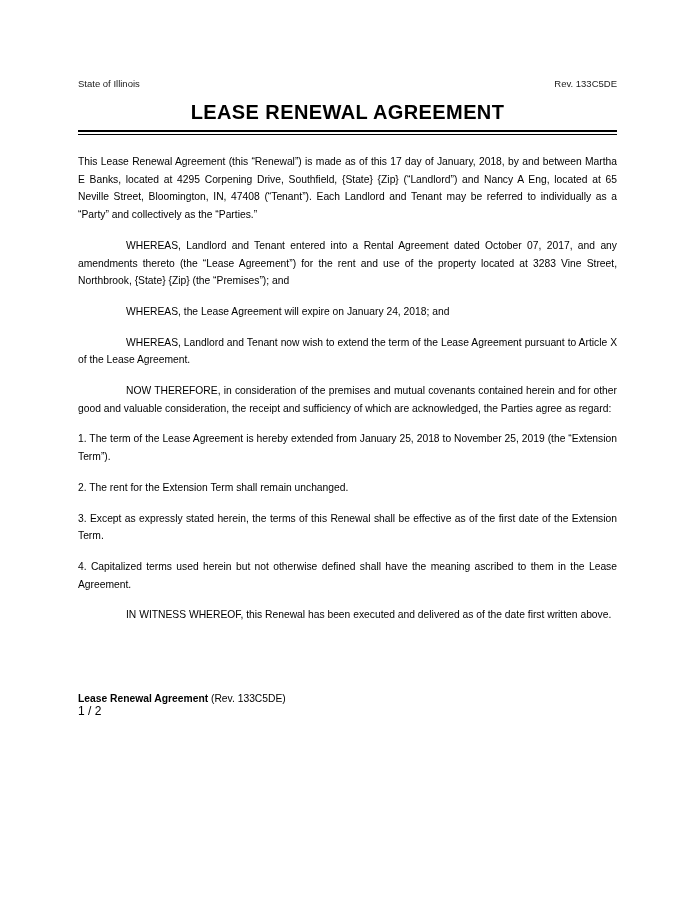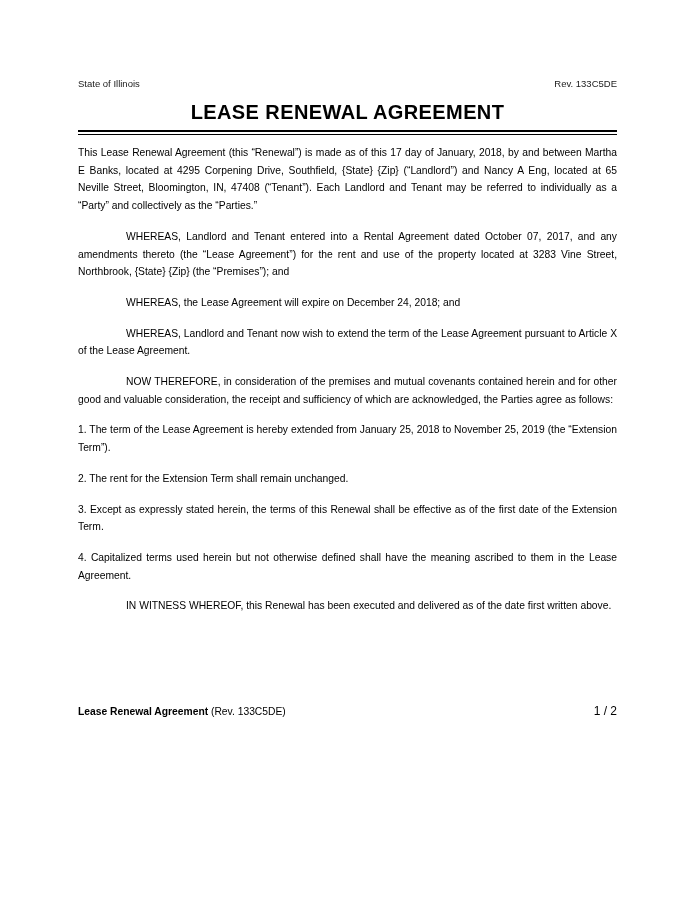--- a/index.html
+++ b/index.html
@@ -41,40 +41,41 @@
   }
   .rule-thick {
     border-top: 2px solid #000;
     margin: 0;
   }
   .rule-thin {
     border-top: 1px solid #000;
     margin-top: 2px;
   }
   .body-text {
-    margin-top: 9px;
+    margin-top: 18px;
     font-size: 10.3px;
     line-height: 1.72;
     text-align: justify;
   }
   .body-text p {
     margin: 0 0 13px 0;
   }
   .indent {
     text-indent: 48px;
   }
   .footer {
     position: absolute;
     left: 78px;
     right: 78px;
     bottom: 42px;
     display: flex;
     justify-content: space-between;
     align-items: baseline;
     font-size: 10.3px;
+    flex-direction: column;
   }
   .footer-left strong {
     font-weight: bold;
   }
   .footer-right {
     font-size: 12px;
   }
 </style>
 </head>
 <body>
@@ -87,23 +88,23 @@
   </div>
 
   <div class="doc-title">LEASE RENEWAL AGREEMENT</div>
 
   <div class="rule-thick"></div>
   <div class="rule-thin"></div>
 
   <div class="body-text">
     <p>This Lease Renewal Agreement (this “Renewal”) is made as of this 17 day of January, 2018, by and between Martha E Banks, located at 4295 Corpening Drive, Southfield, {State} {Zip} (“Landlord”) and Nancy A Eng, located at 65 Neville Street, Bloomington, IN, 47408 (“Tenant”). Each Landlord and Tenant may be referred to individually as a “Party” and collectively as the “Parties.”</p>
     <p class="indent">WHEREAS, Landlord and Tenant entered into a Rental Agreement dated October 07, 2017, and any amendments thereto (the “Lease Agreement”) for the rent and use of the property located at 3283 Vine Street, Northbrook, {State} {Zip} (the “Premises”); and</p>
-    <p class="indent">WHEREAS, the Lease Agreement will expire on December 24, 2018; and</p>
+    <p class="indent">WHEREAS, the Lease Agreement will expire on January 24, 2018; and</p>
     <p class="indent">WHEREAS, Landlord and Tenant now wish to extend the term of the Lease Agreement pursuant to Article X of the Lease Agreement.</p>
-    <p class="indent">NOW THEREFORE, in consideration of the premises and mutual covenants contained herein and for other good and valuable consideration, the receipt and sufficiency of which are acknowledged, the Parties agree as follows:</p>
+    <p class="indent">NOW THEREFORE, in consideration of the premises and mutual covenants contained herein and for other good and valuable consideration, the receipt and sufficiency of which are acknowledged, the Parties agree as regard:</p>
     <p>1. The term of the Lease Agreement is hereby extended from January 25, 2018 to November 25, 2019 (the “Extension Term”).</p>
     <p>2. The rent for the Extension Term shall remain unchanged.</p>
     <p>3. Except as expressly stated herein, the terms of this Renewal shall be effective as of the first date of the Extension Term.</p>
     <p>4. Capitalized terms used herein but not otherwise defined shall have the meaning ascribed to them in the Lease Agreement.</p>
     <p class="indent">IN WITNESS WHEREOF, this Renewal has been executed and delivered as of the date first written above.</p>
   </div>
 
   <div class="footer">
     <div class="footer-left">
       <strong>Lease Renewal Agreement</strong>

